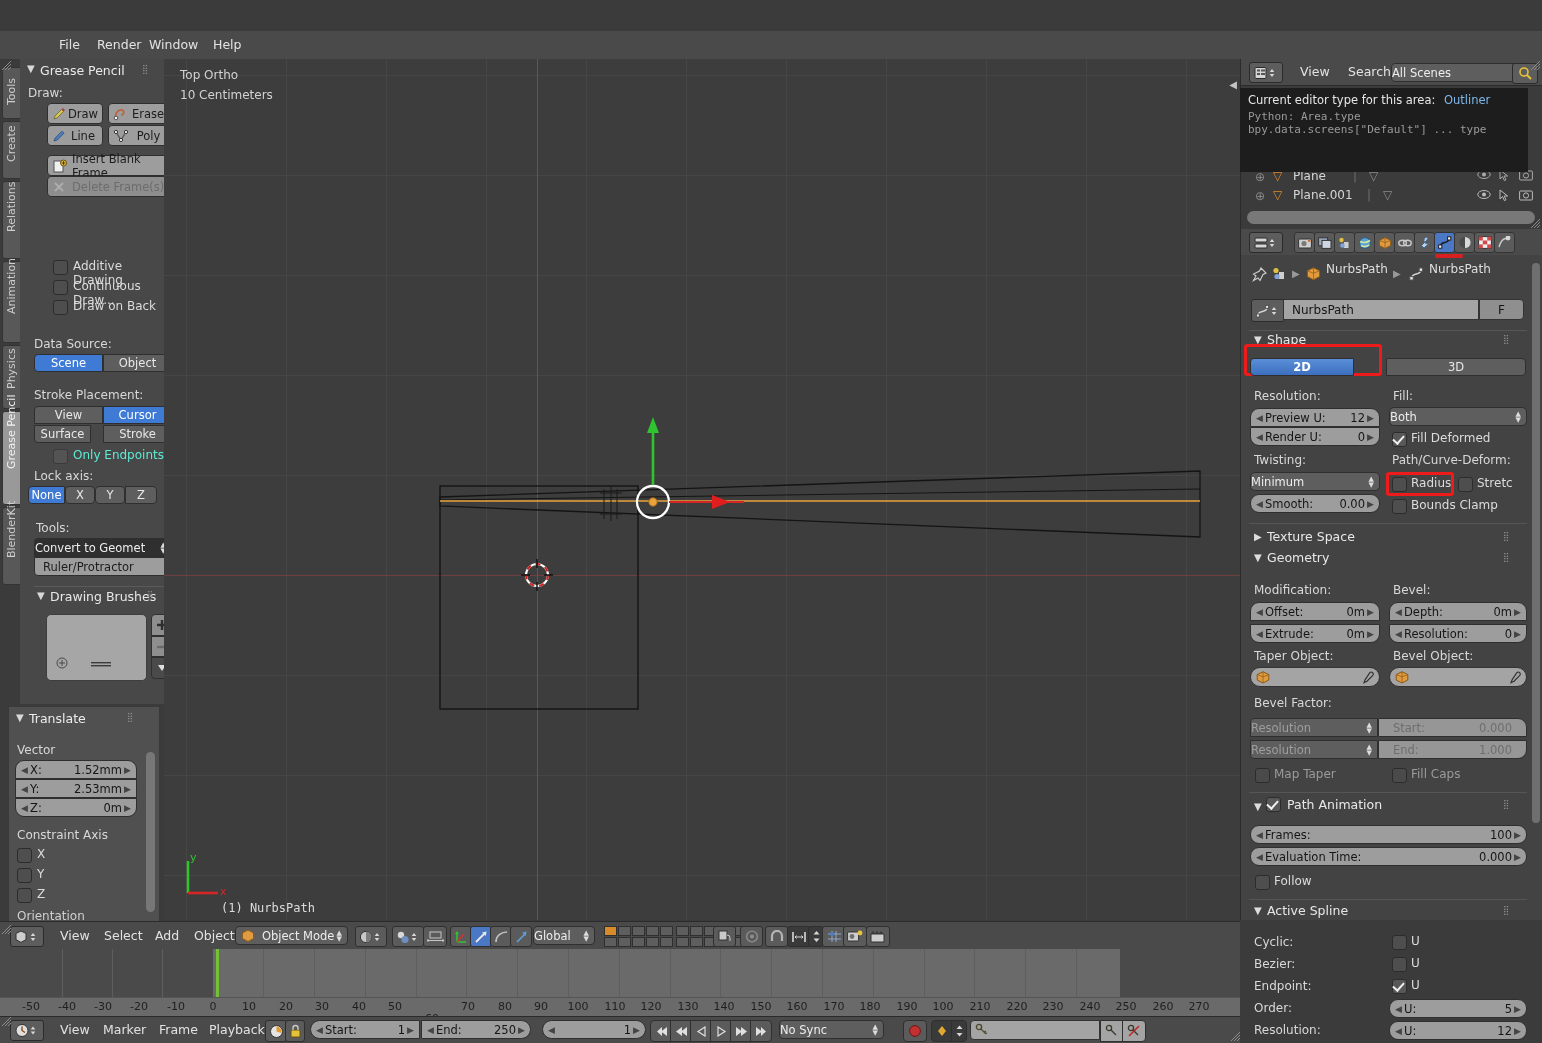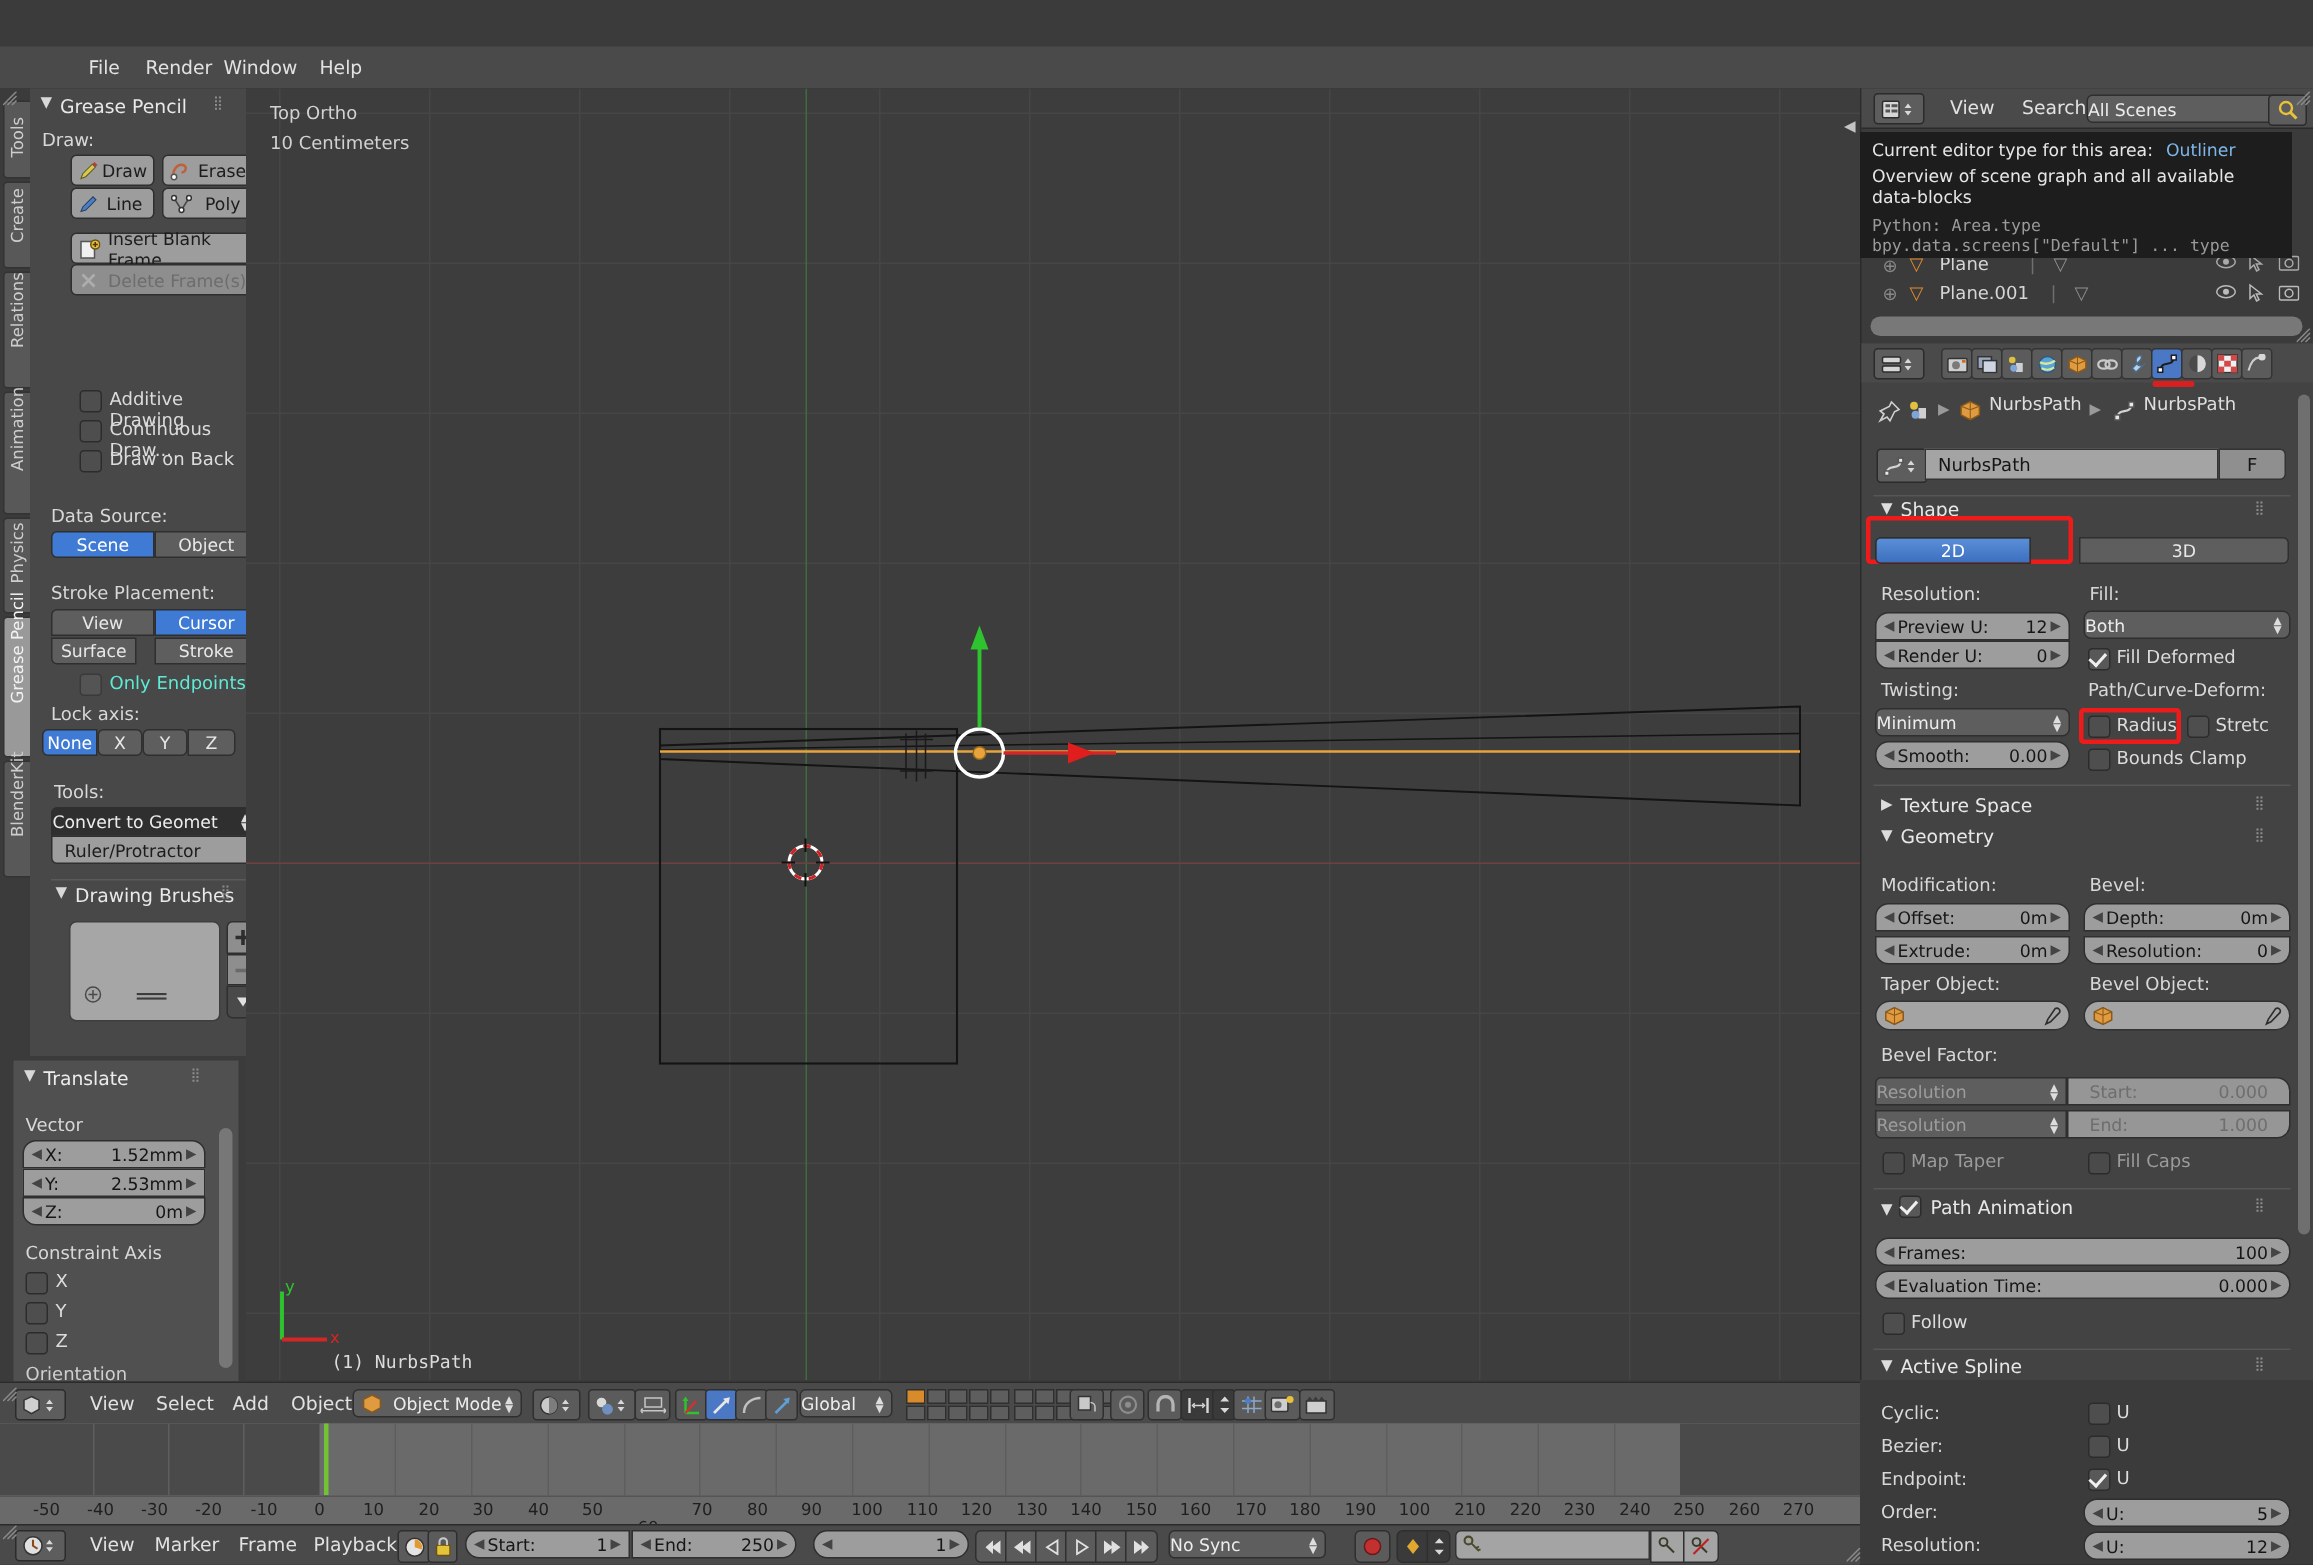--- a/index.html
+++ b/index.html
@@ -564,21 +564,20 @@
     </span>
 
     <div style="position:absolute;left:6px;top:152px;width:288px;height:13px;background:#787878;border-radius:7px;"></div>
   </div>
 
   <div class="tooltip">
     <div style="margin-bottom:3px;">
       <span>Current editor type for this area:</span>
       <span class="tt-val" style="margin-left:5px;">Outliner</span>
     </div>
-    <div style="margin-bottom:6px;">Overview of scene graph and all available data-blocks</div>
     <div class="tt-py">Python: Area.type</div>
     <div class="tt-py">bpy.data.screens["Default"] ... type</div>
   </div>
 
   <div class="props">
     <div class="ptabs">
       <div class="ic-sq" style="left:8px;top:3px;width:32px;position:absolute;">
         <svg width="24" height="14" viewBox="0 0 24 14">
             <rect x="1" y="2" width="12" height="4" rx="1" fill="#d6d6d6" stroke="#2d2d2d"></rect>
             <rect x="1" y="8" width="12" height="4" rx="1" fill="#d6d6d6" stroke="#2d2d2d"></rect>
@@ -706,21 +705,21 @@
       <span>F</span>
     </div>
 
     <div class="sepline" style="left:8px;top:101px;width:278px;background:#565656;"></div>
 
     <span style="position:absolute;left:13px;top:105px;font-size:10px;color:#ddd;">▼</span>
     <span class="sect" style="left:26px;top:103px;">Shape</span>
     <span class="grip" style="left:262px;top:105px;">⣿</span>
 
     <div class="redbox" style="left:3px;top:115px;width:138px;height:32px;"></div>
-    <div class="btn blue" style="left:9px;top:129px;width:104px;height:18px;border-radius:4px 0 0 4px;background:linear-gradient(#5a8fd8,#3c6fbe);">
+    <div class="btn blue" style="left:9px;top:129px;width:104px;height:18px;border-radius:4px 0 0 4px;background:linear-gradient(#5a8fd8,#3c6fbe);font-weight:bold;">
       <span>2D</span>
     </div>
     <div class="btn" style="left:145px;top:129px;width:140px;height:18px;border-radius:0 4px 4px 0;">
       <span>3D</span>
     </div>
 
     <span class="lbl" style="left:13px;top:160px;">Resolution:</span>
     <span class="lbl" style="left:152px;top:160px;">Fill:</span>
 
     <div class="numfield" style="left:9px;top:179px;width:130px;border-radius:9px 9px 0 0;">

